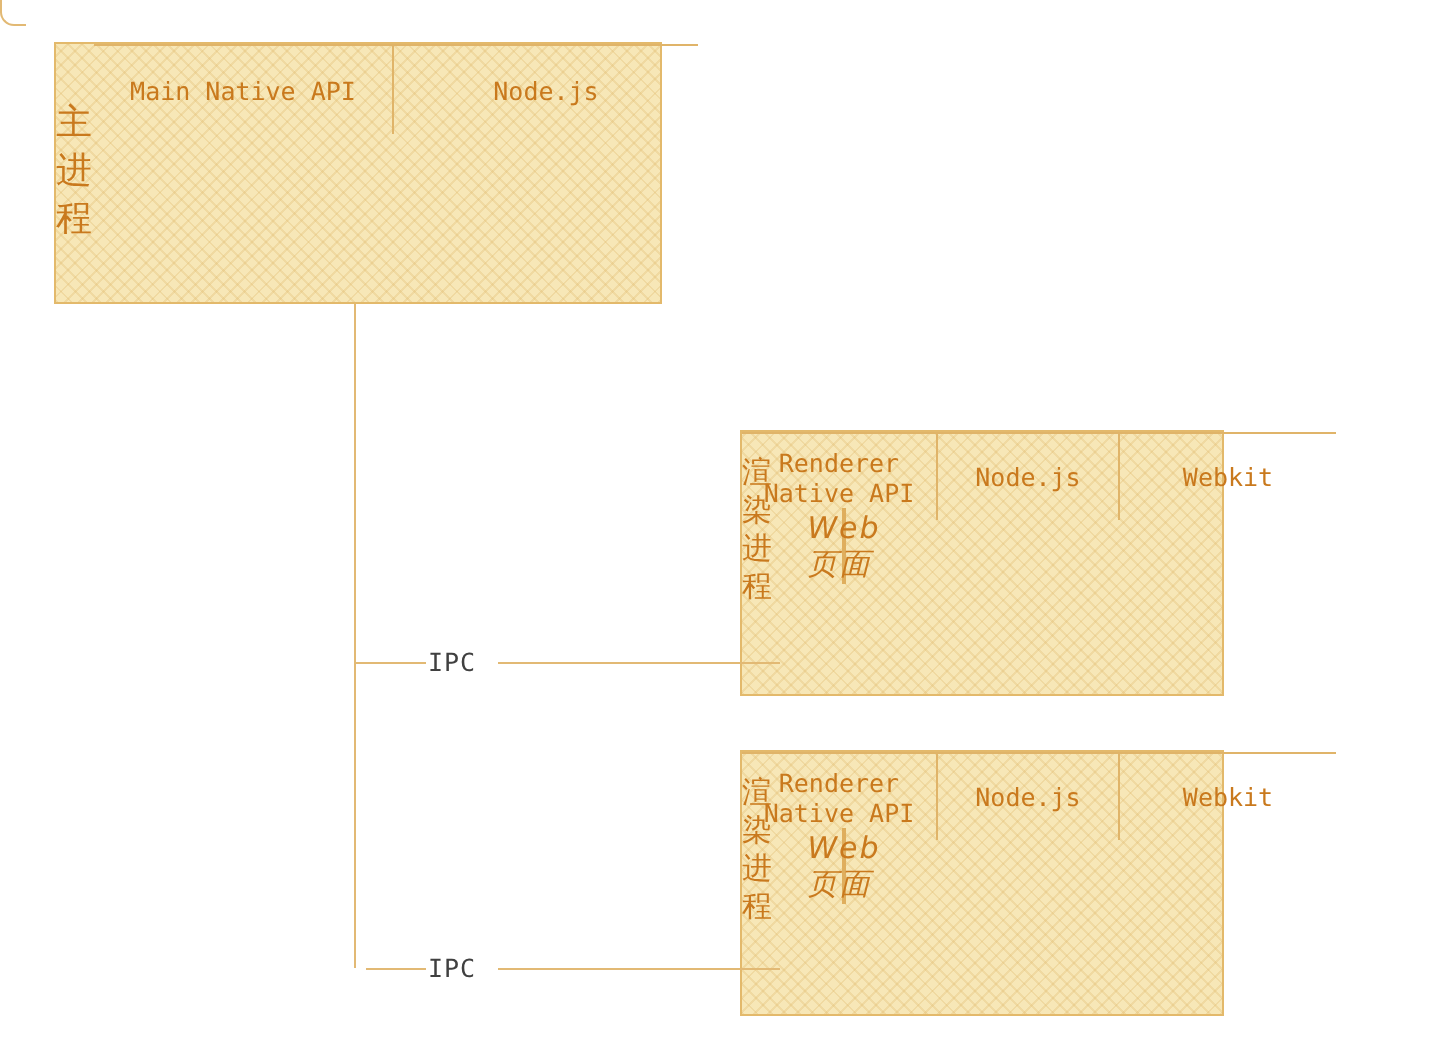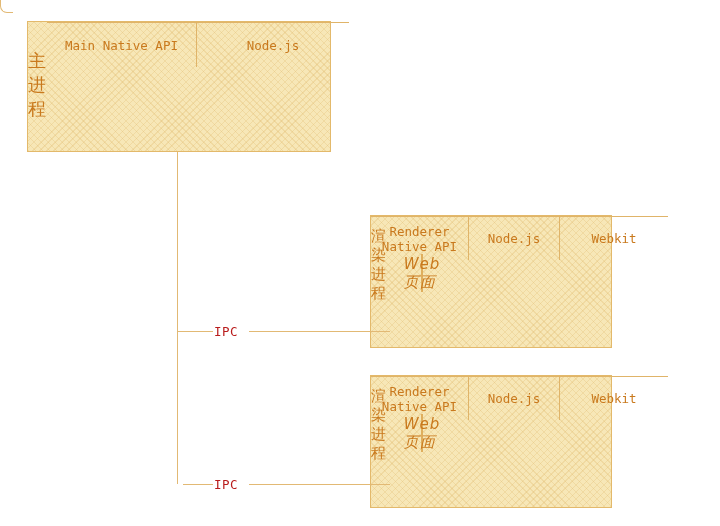--- a/index.html
+++ b/index.html
@@ -150,21 +150,21 @@
     width: 12px;
     height: 12px;
     background: none;
     border-left: 1px solid #e2b974;
     border-bottom: 1px solid #e2b974;
     border-bottom-left-radius: 7px;
   }
 
   .ipc-label {
     position: absolute;
-    color: #b91c1c;
+    color: #404040;
     font-family: "DejaVu Sans Mono", monospace;
     font-size: 12.5px;
     letter-spacing: .5px;
     transform: translateY(-50%);
   }
   #ipc-label-1 { left: 214px; top: 331px; }
   #ipc-label-2 { left: 214px; top: 484px; }
 </style>
 </head>
 <body>

